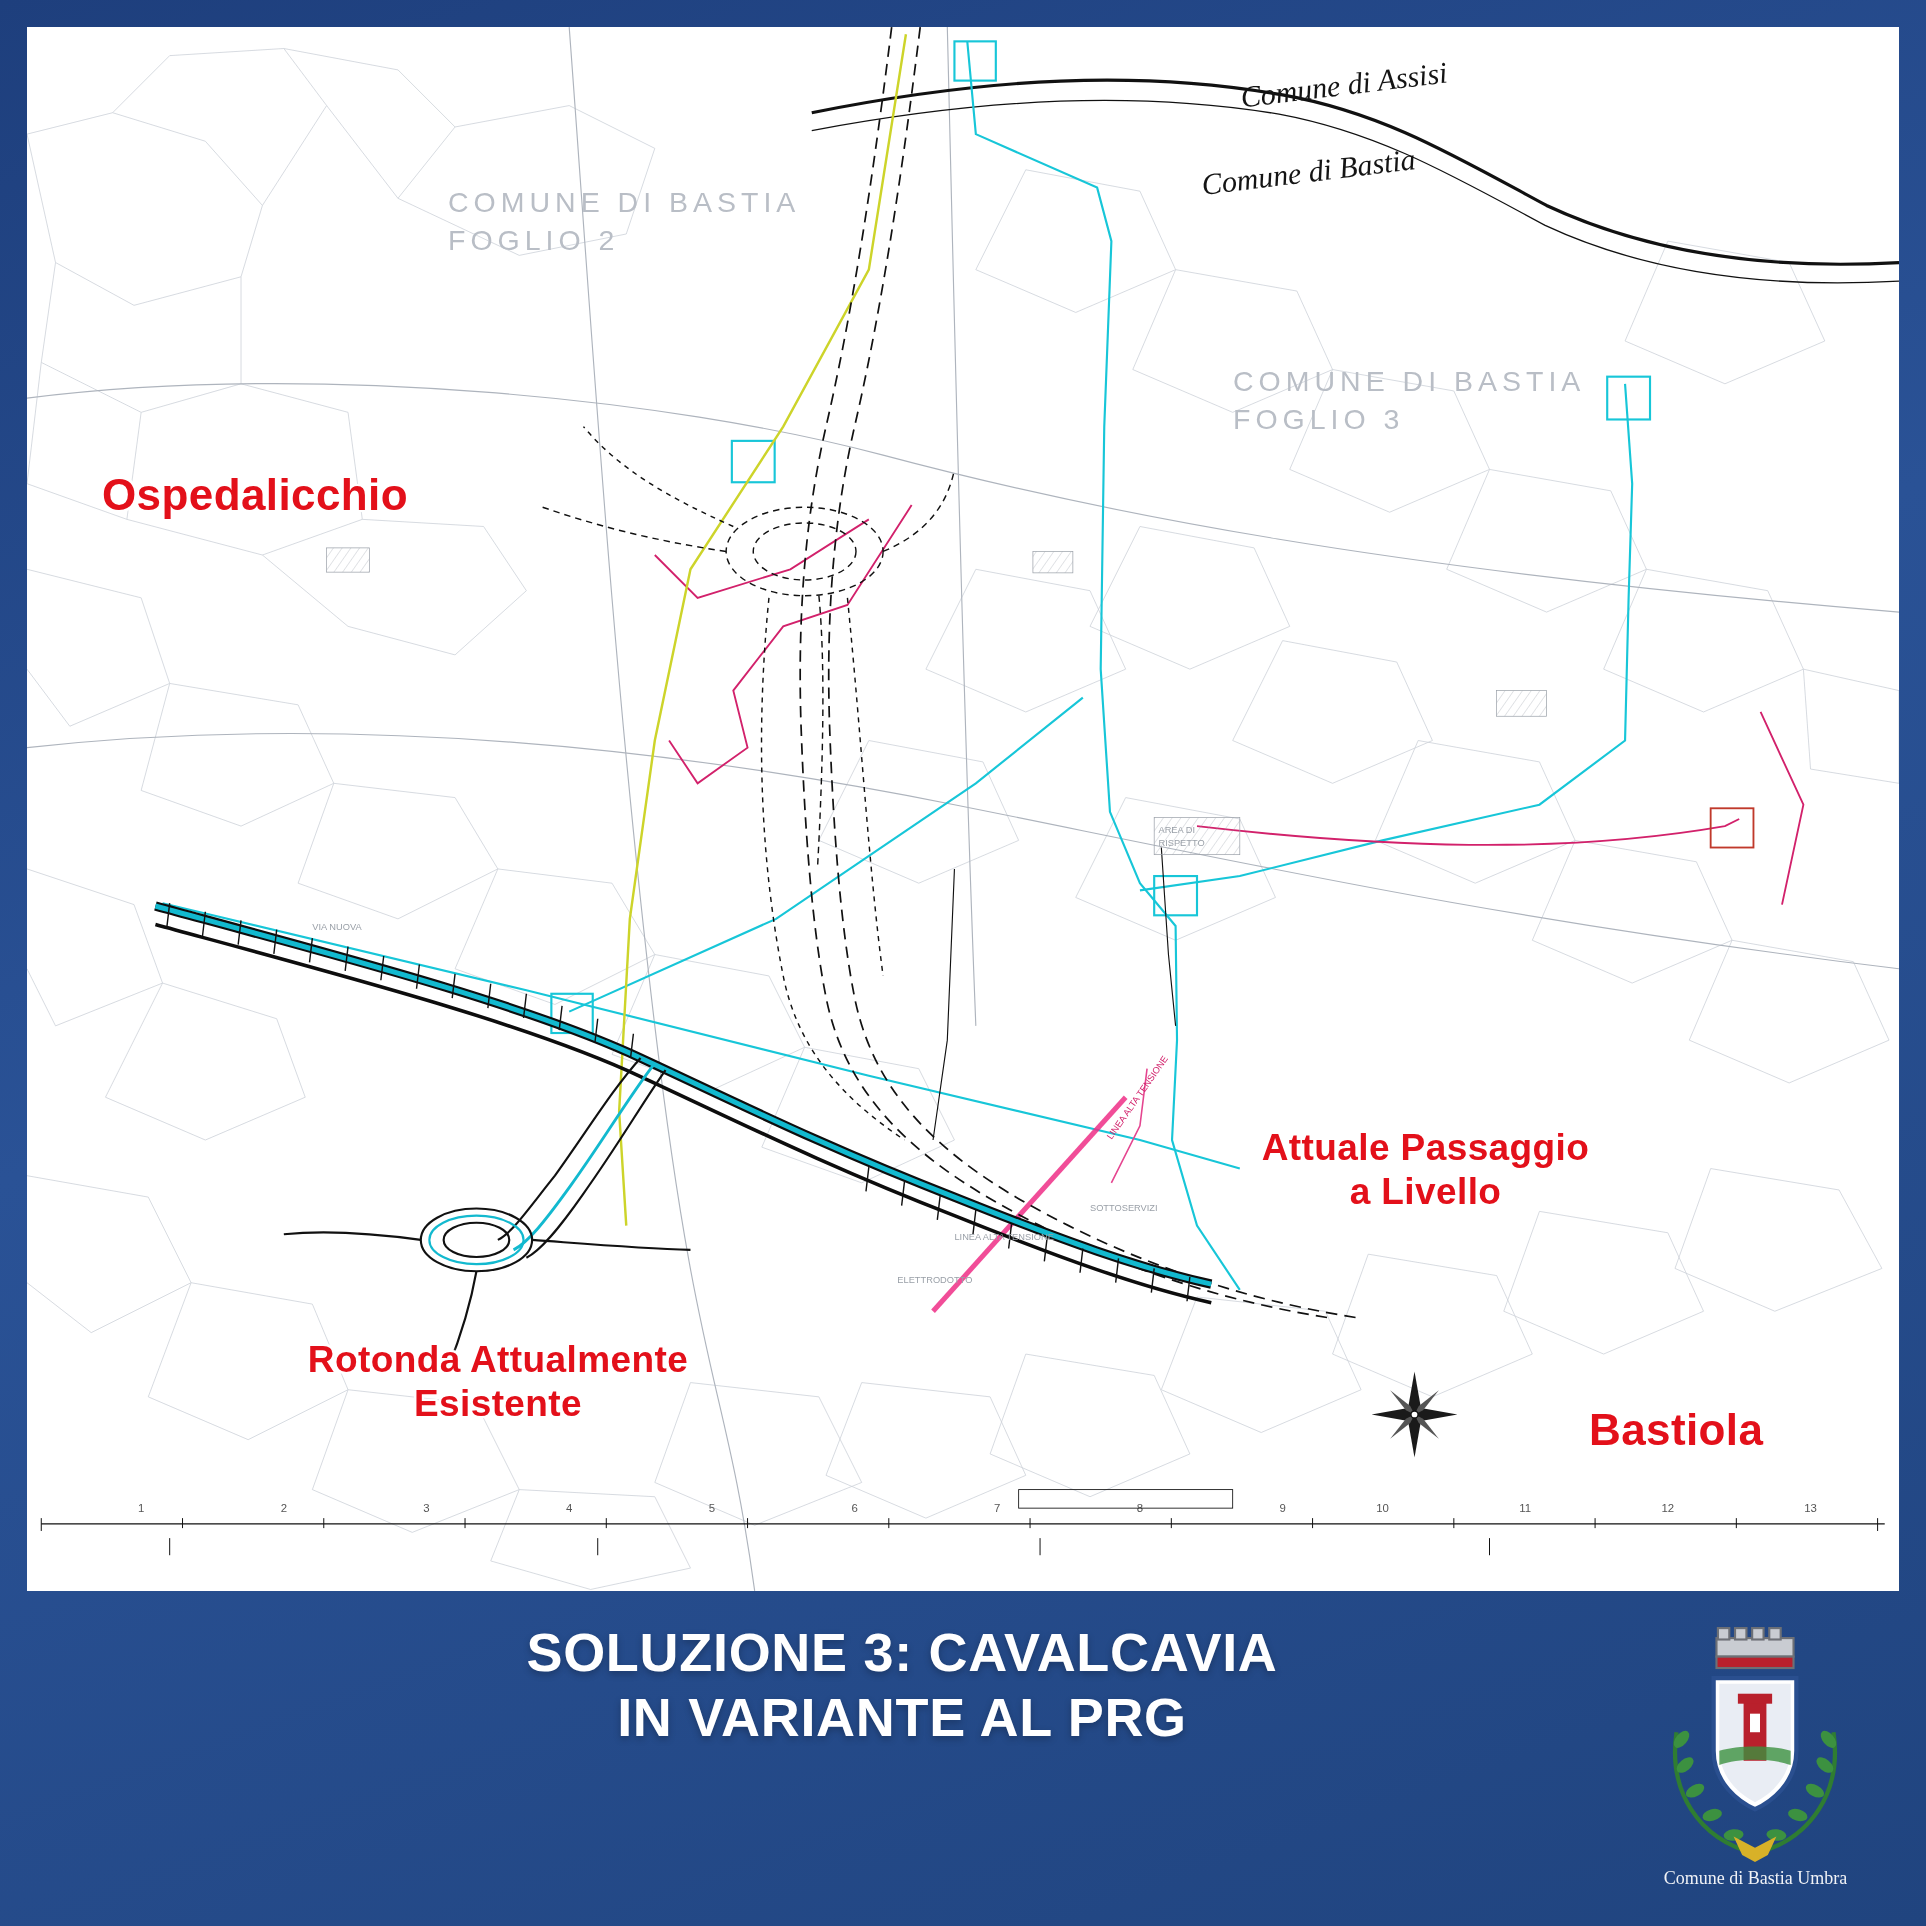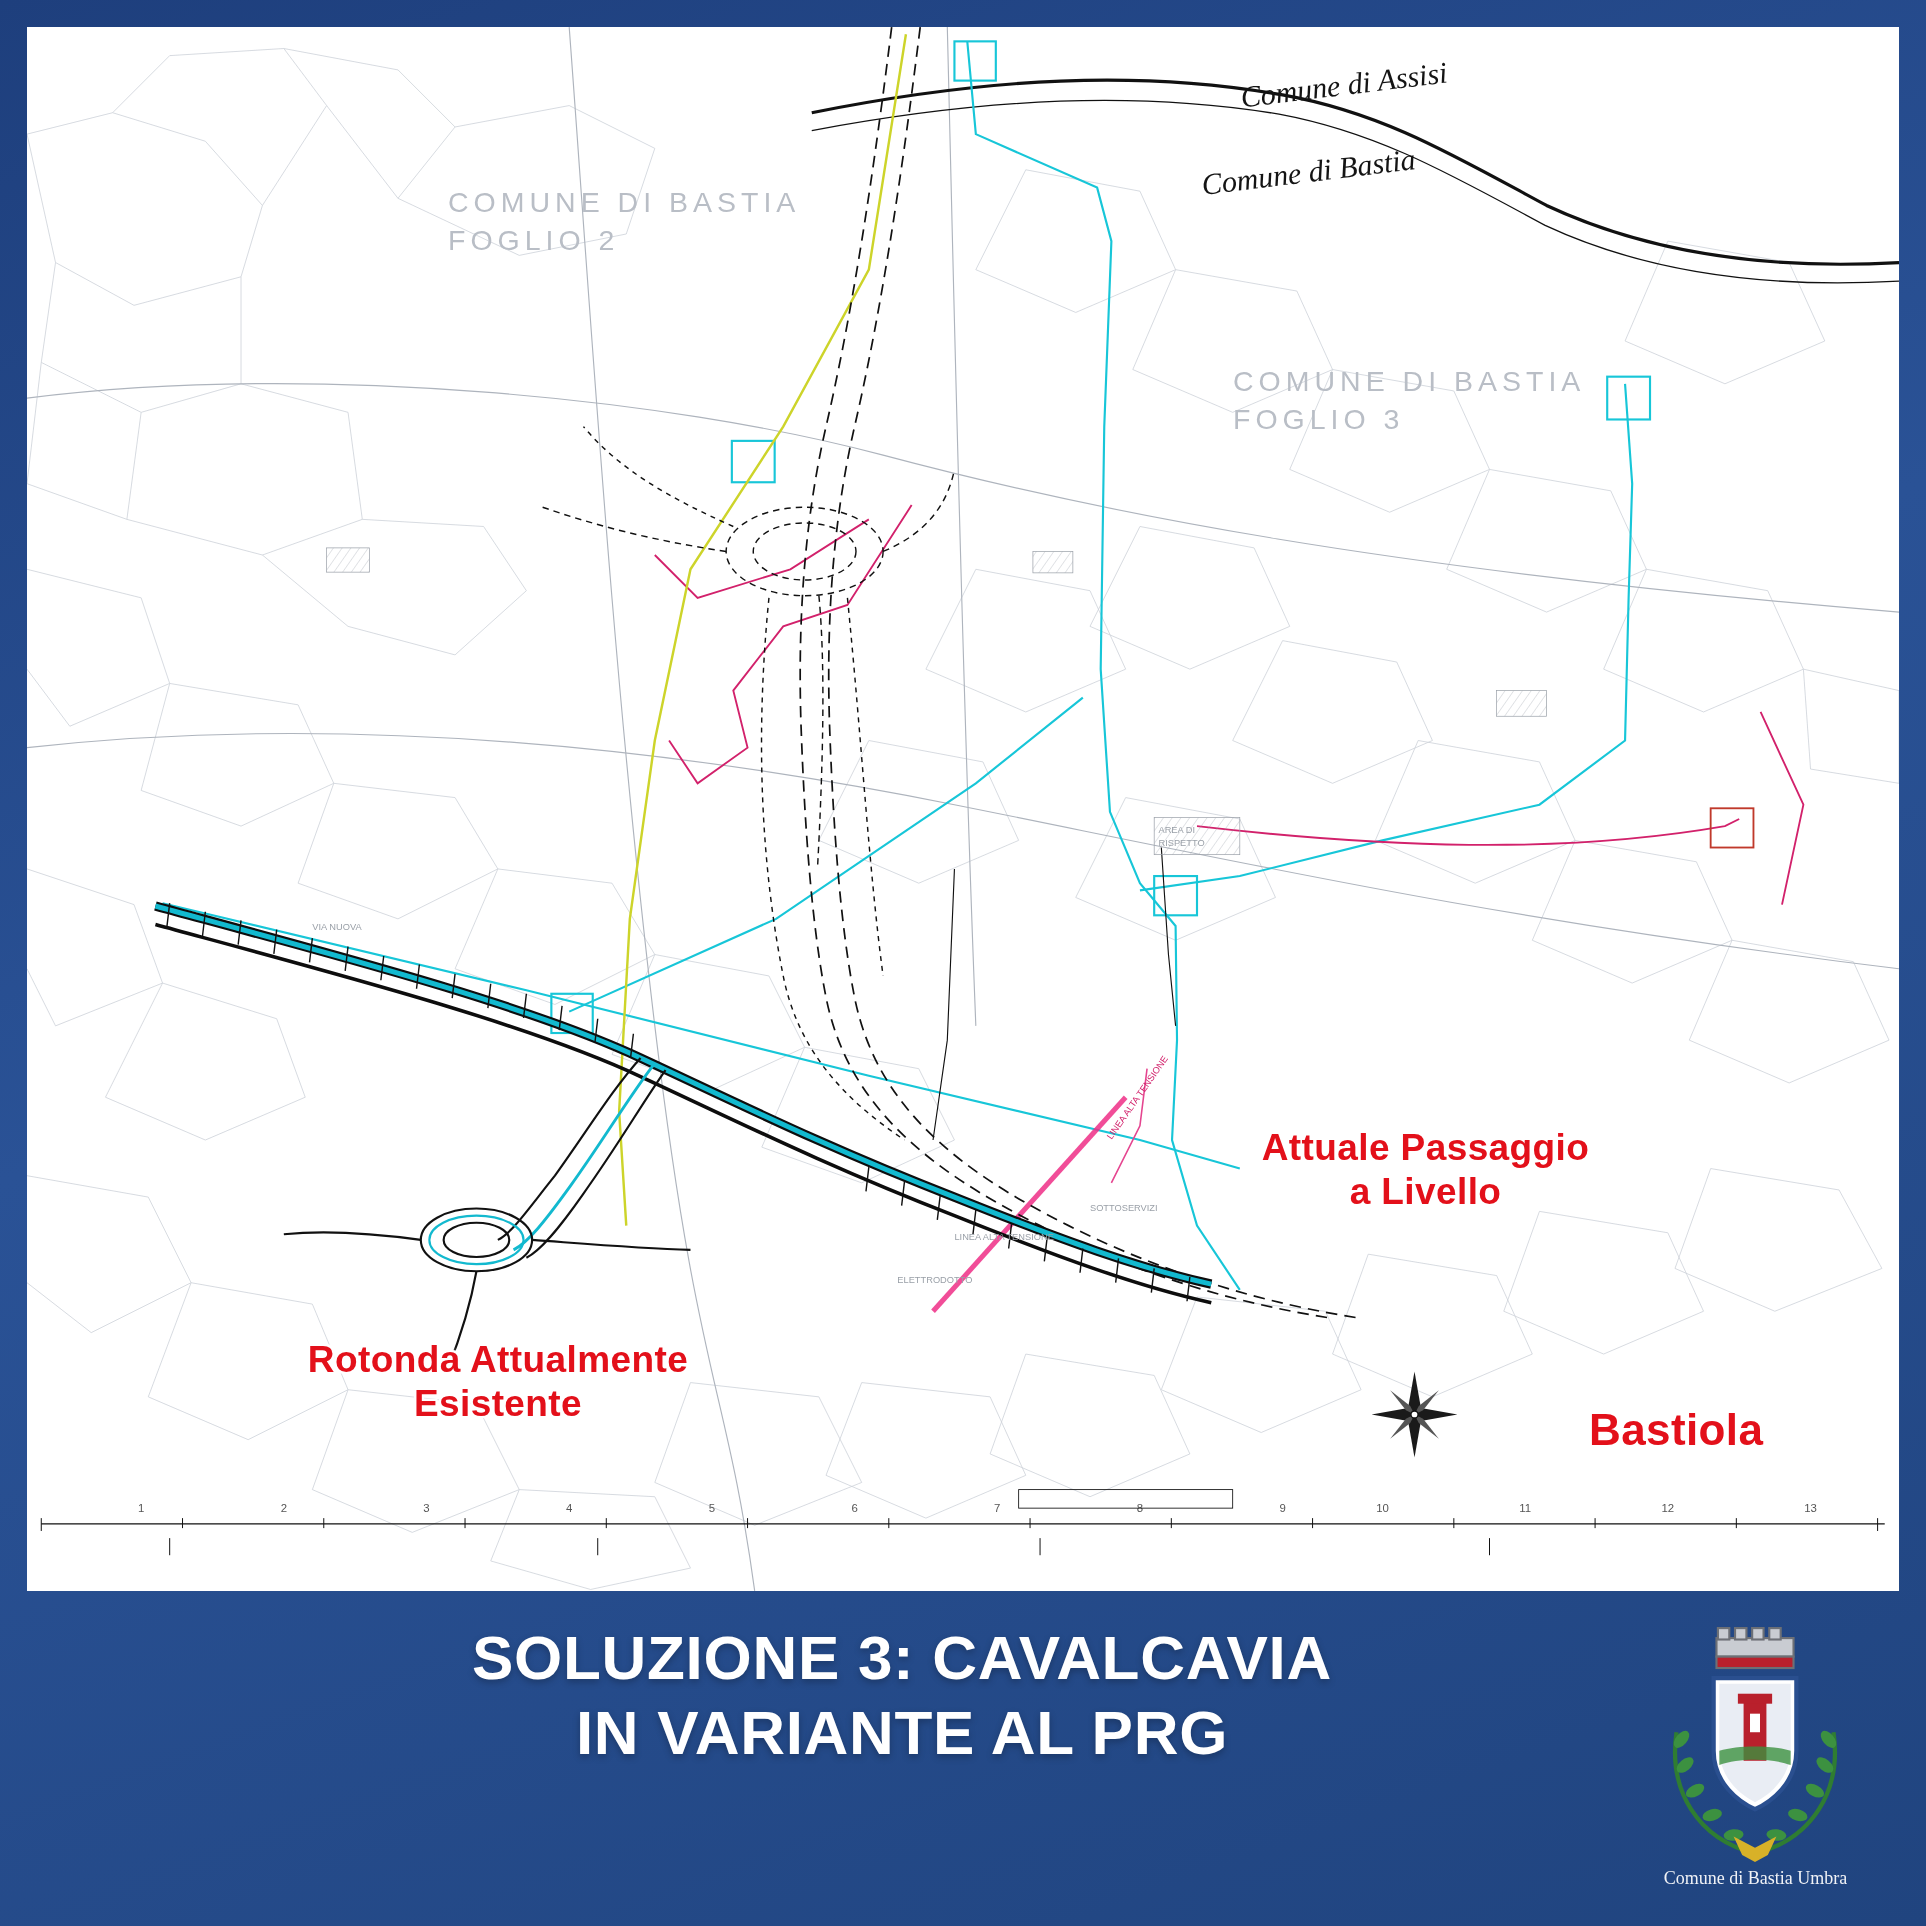--- a/index.html
+++ b/index.html
@@ -98,21 +98,21 @@
     height: 335px;
   }
   #footer-title {
     position: absolute;
     left: 178px;
     top: 28.5px;
     width: 1448px;
     text-align: center;
     color: #ffffff;
     font-weight: bold;
-    font-size: 62px;
+    font-size: 54px;
     line-height: 1.22;
     letter-spacing: 0.7px;
     white-space: pre-line;
     text-shadow: 0 2.9px 7.1px rgba(0,0,0,.25);
   }
   #crest {
     position: absolute;
     left: 1648px;
     top: 34px;
     width: 214px;
@@ -369,20 +369,21 @@
     </svg>
 
     <div class="ghost" id="ghost-f2">COMUNE DI BASTIA
 FOGLIO 2</div>
     <div class="ghost" id="ghost-f3">COMUNE DI BASTIA
 FOGLIO 3</div>
 
     <div class="maptext" id="cap-assisi">Comune di Assisi</div>
     <div class="maptext" id="cap-bastia">Comune di Bastia</div>
 
+    <div class="annot" id="annot-ospedalicchio">Ospedalicchio</div>
     <div class="annot" id="annot-attuale-pl">Attuale Passaggio
 a Livello</div>
     <div class="annot" id="annot-rotonda">Rotonda Attualmente
 Esistente</div>
     <div class="annot" id="annot-bastiola">Bastiola</div>
   </div>
 
   <div id="footer">
     <div id="footer-title">SOLUZIONE 3: CAVALCAVIA
 IN VARIANTE AL PRG</div>

